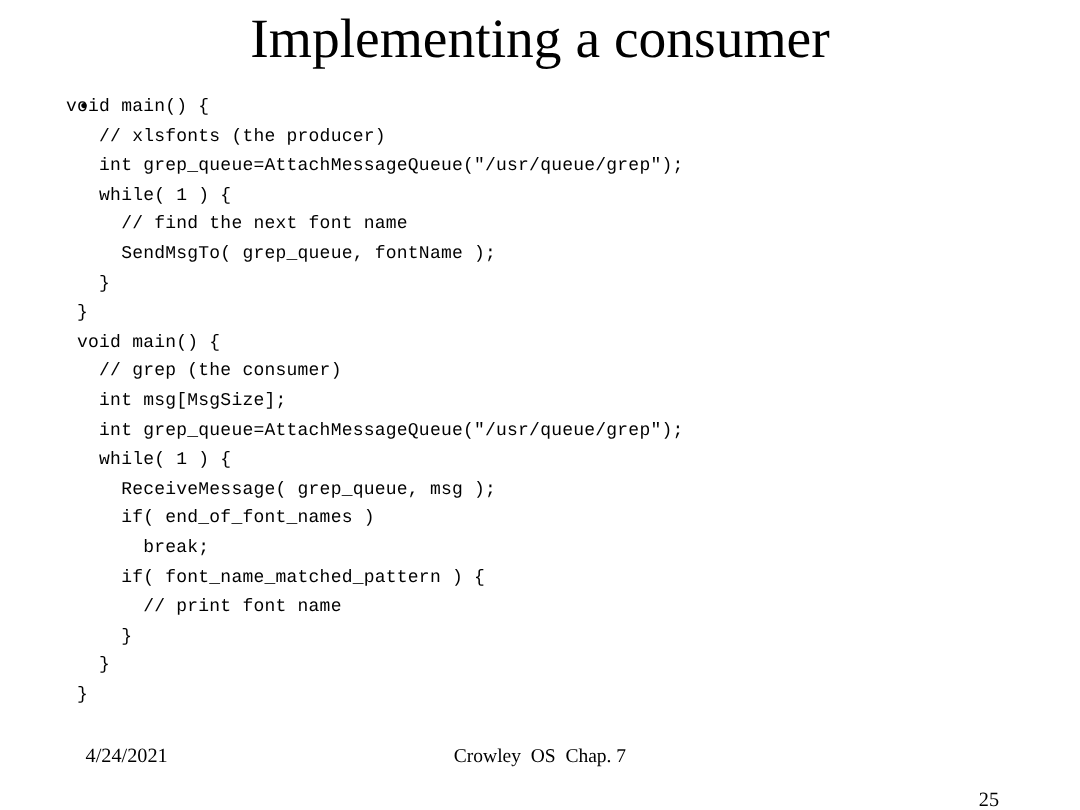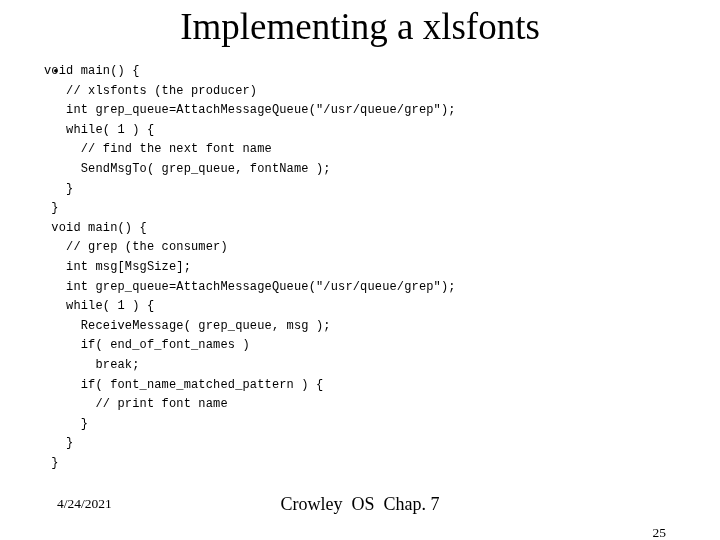--- a/index.html
+++ b/index.html
@@ -89,21 +89,21 @@
     color: #000000;
     white-space: nowrap;
   }
   .footer-center {
     position: absolute;
     left: 0;
     top: 0;
     width: 720px;
     text-align: center;
     font-family: "Liberation Serif", "DejaVu Serif", serif;
-    font-size: 18px;
+    font-size: 13px;
     line-height: 18px;
     color: #000000;
     white-space: pre;
   }
   .footer-page {
     position: absolute;
     right: 54px;
     top: 0;
     font-family: "Liberation Serif", "DejaVu Serif", serif;
     font-size: 13.5px;
@@ -111,21 +111,21 @@
     color: #000000;
     white-space: nowrap;
     margin-top: 29px;
   }
 </style>
 </head>
 <body>
 
 <div class="slide">
 
-  <div class="slide-title">Implementing a xlsfonts</div>
+  <div class="slide-title">Implementing a consumer</div>
 
   <div class="body-block">
     <div class="bullet-row">
       <span class="bullet-mark">•</span>
       <pre class="code-lines"><code class="code-line">void main() {</code><code class="code-line">   // xlsfonts (the producer)</code><code class="code-line">   int grep_queue=AttachMessageQueue("/usr/queue/grep");</code><code class="code-line">   while( 1 ) {</code><code class="code-line">     // find the next font name</code><code class="code-line">     SendMsgTo( grep_queue, fontName );</code><code class="code-line">   }</code><code class="code-line"> }</code><code class="code-line"> void main() {</code><code class="code-line">   // grep (the consumer)</code><code class="code-line">   int msg[MsgSize];</code><code class="code-line">   int grep_queue=AttachMessageQueue("/usr/queue/grep");</code><code class="code-line">   while( 1 ) {</code><code class="code-line">     ReceiveMessage( grep_queue, msg );</code><code class="code-line">     if( end_of_font_names )</code><code class="code-line">       break;</code><code class="code-line">     if( font_name_matched_pattern ) {</code><code class="code-line">       // print font name</code><code class="code-line">     }</code><code class="code-line">   }</code><code class="code-line"> }</code></pre>
     </div>
   </div>
 
   <div class="footer">
     <div class="footer-date">4/24/2021</div>

